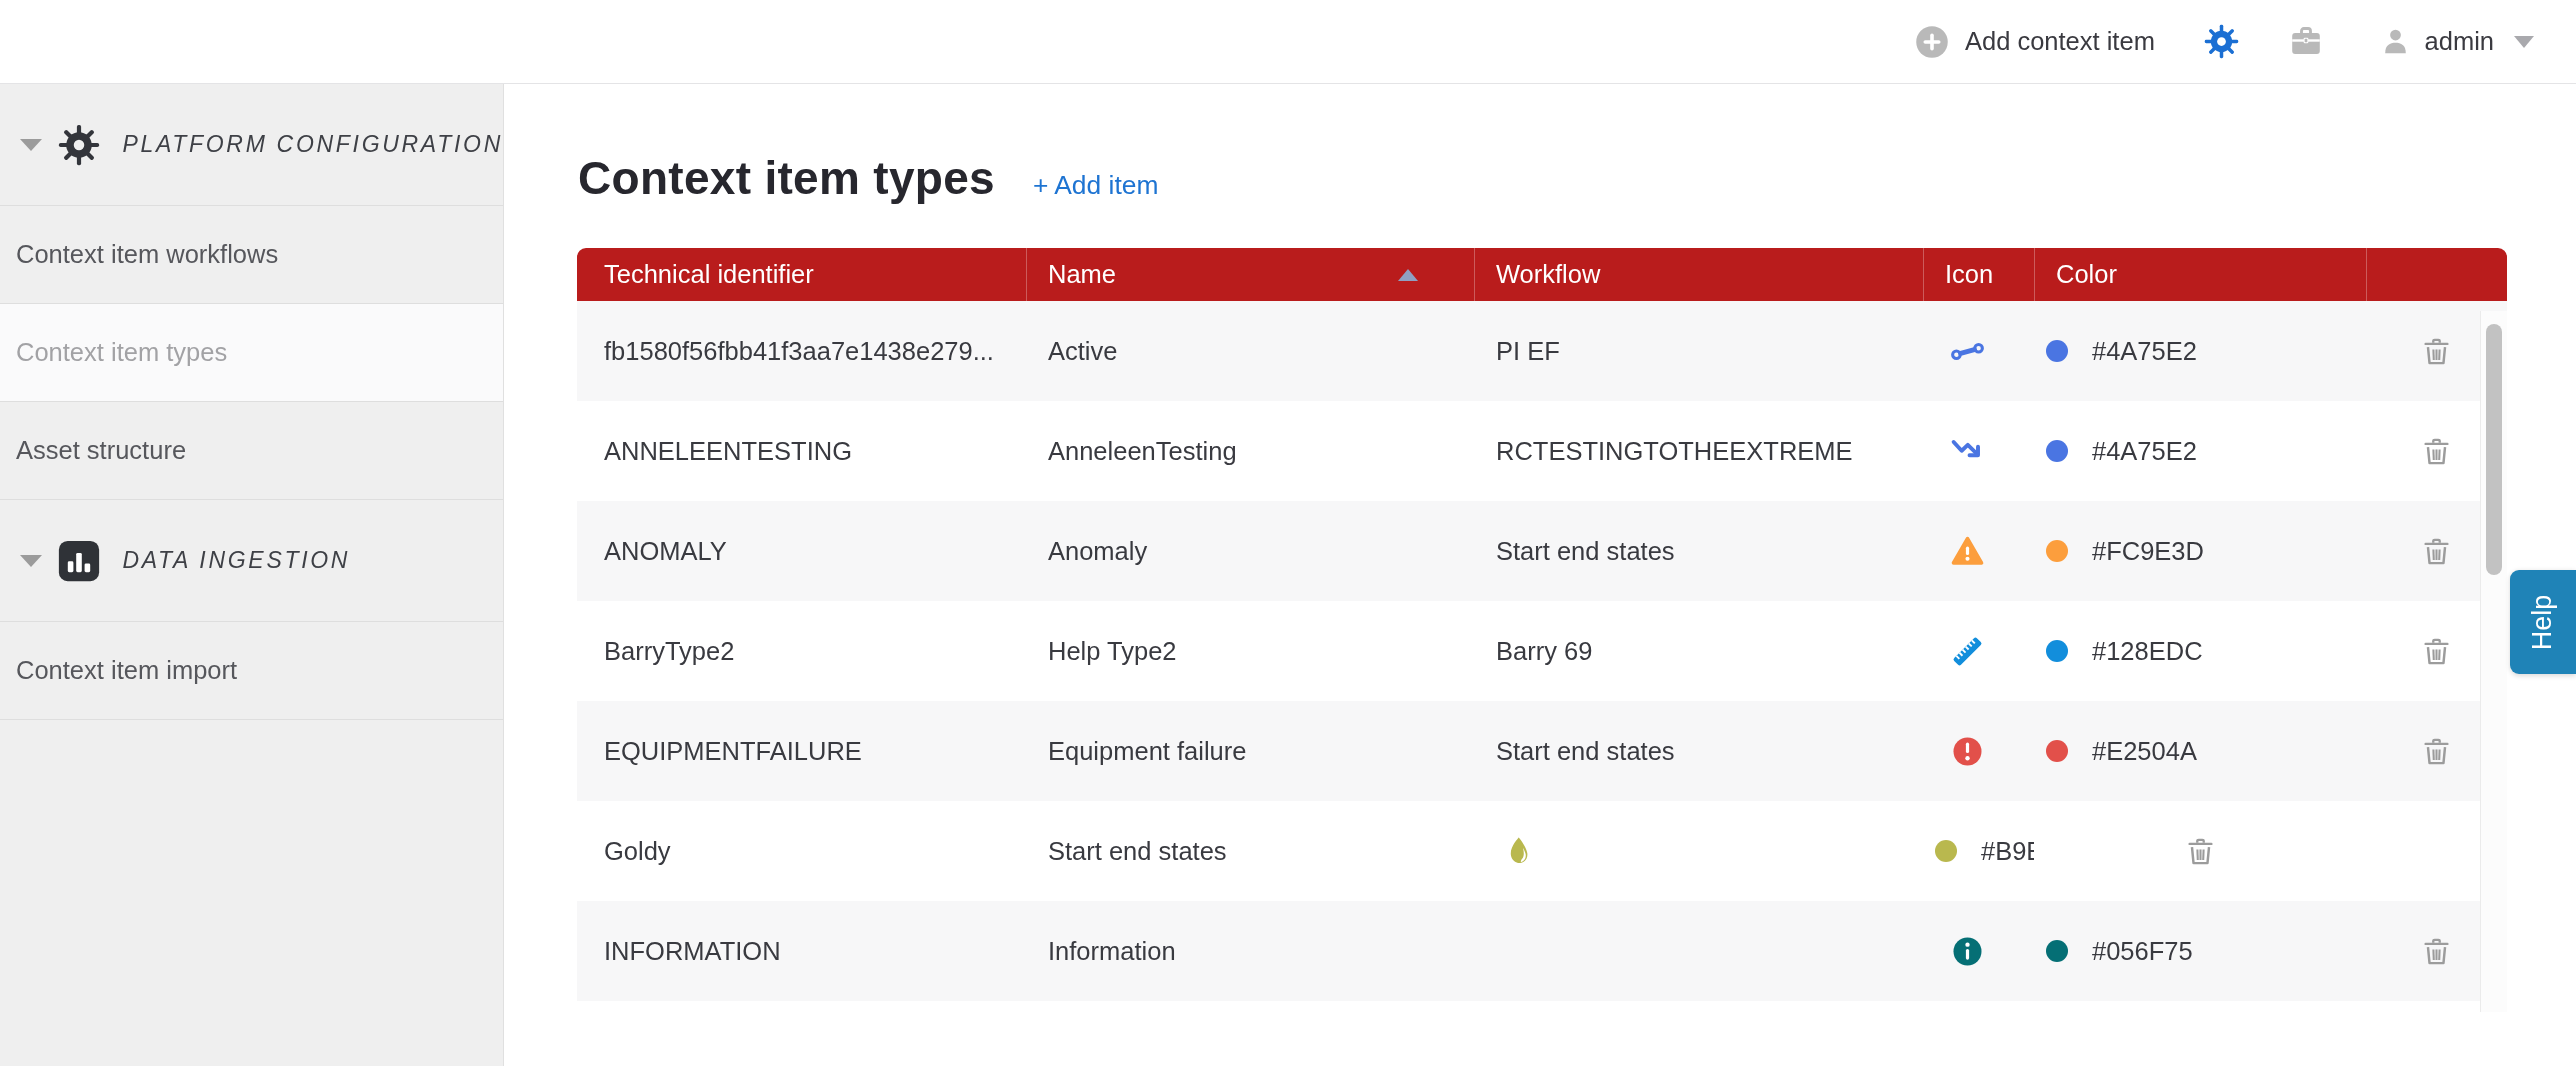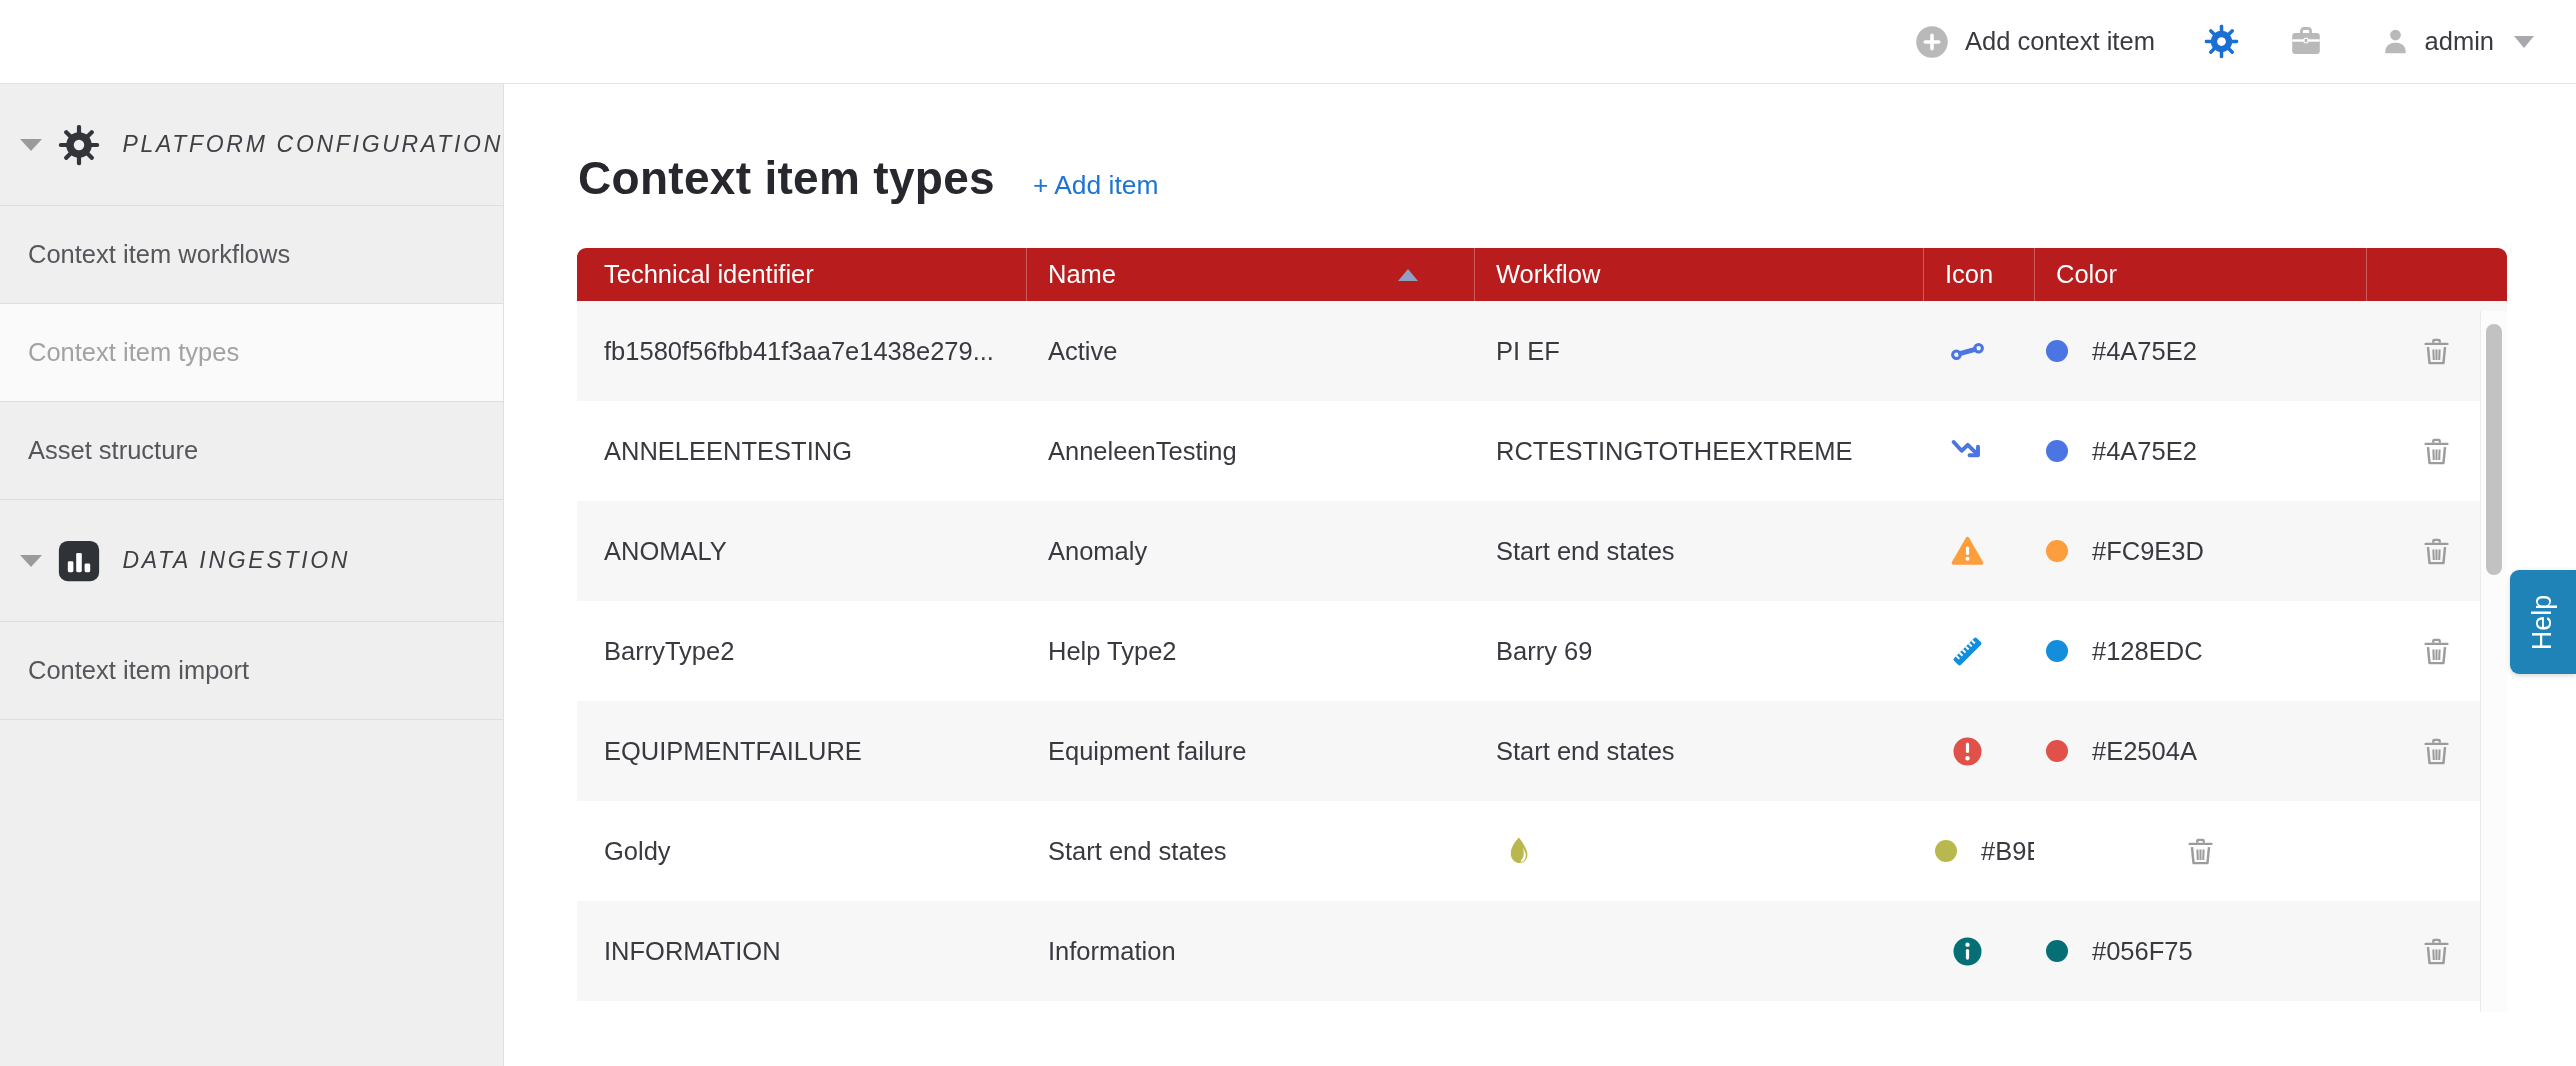--- a/index.html
+++ b/index.html
@@ -31,21 +31,21 @@
   .sidebar { position:absolute; top:84px; left:0; bottom:0; width:504px;
     background:#efefef; border-right:0.9px solid #e0e0e0; }
   .side-section-header { height:122px; display:flex; align-items:center;
     padding-left:20px; border-bottom:0.9px solid #dedede; cursor:pointer;font-style:italic; }
   .side-caret { width:0; height:0; border-left:11px solid transparent;
     border-right:11px solid transparent; border-top:12.7px solid #9b9b9b; margin-right:16.4px; }
   .section-ic { width:42px; height:42px; margin-right:22px; }
   .gear-dark { color:#33353b; --hole:#efefef; }
   .bars-dark { color:#2f3237; }
   .side-section-label { font-size:23px; letter-spacing:2.7px; color:#3e4046; }
-  .side-item { height:98px; display:flex; align-items:center; padding-left:28px;
+  .side-item { height:98px; display:flex; align-items:center; padding-left:16px;
     border-bottom:0.9px solid #dedede; font-size:25.5px; color:#56575c; cursor:pointer; }
   .side-item.selected { background:#fafafb; color:#a2a2a5; }
 
   
   .main { position:absolute; top:84px; left:504px; right:0; bottom:0; background:#fff; overflow:hidden; }
   .title-row { display:flex; align-items:baseline; margin:67px 0 0 74px; }
   .page-title { font-size:46px; font-weight:700; color:#27272e; letter-spacing:0.3px; }
   .add-item { font-size:26.4px; color:#1e74d2; margin-left:38px; cursor:pointer; }
 
   .table-wrap { position:relative; margin:43px 0 0 73px; width:1930px; }

